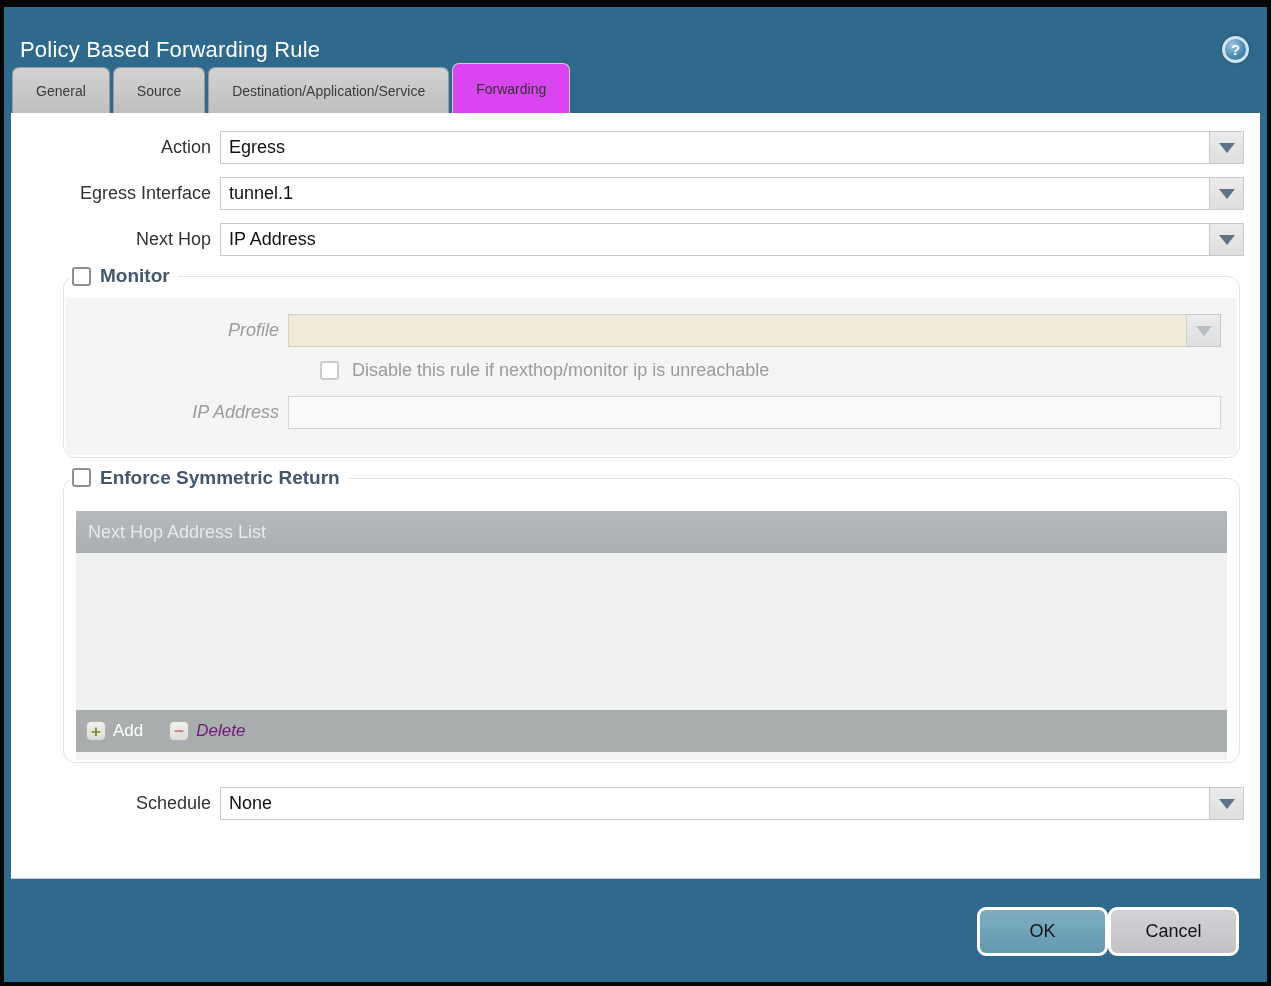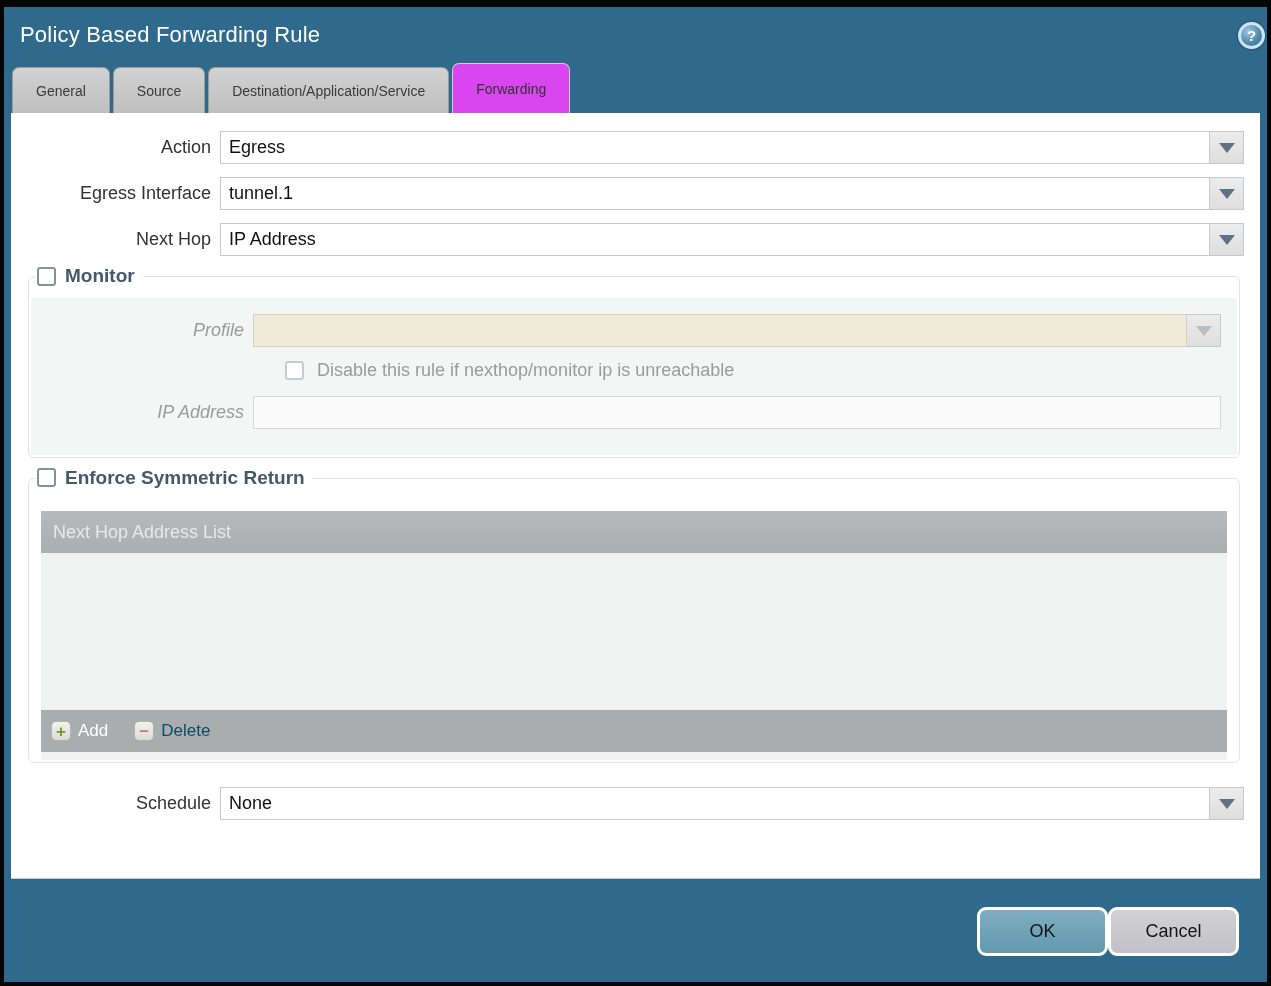--- a/index.html
+++ b/index.html
@@ -8,21 +8,21 @@
 
   .window {
     position:absolute; inset:0;
     background:#2f698c;
     border:4px solid #060606;
     border-top-width:7px;
     overflow:hidden;
   }
 
   
-  .titlebar { height:56px; display:flex; align-items:center; padding:0 2px 0 16px; }
+  .titlebar { height:56px; display:flex; align-items:flex-end; padding:0 18px 0 16px; }
   .title { color:#fff; font-size:22px; font-weight:400; letter-spacing:0.2px; }
   .help-icon {
     margin-left:auto; width:27px; height:27px; border-radius:50%;
     background:radial-gradient(circle at 35% 30%, #9cc8e2, #4a86ac 60%, #3a749b);
     border:3px solid #cfe3f0;
     box-shadow:0 0 3px rgba(0,0,0,.35);
     color:#fff; font-size:15px; font-weight:bold;
     display:flex; align-items:center; justify-content:center;
     cursor:pointer;
   }
@@ -63,22 +63,22 @@
   .dd-btn {
     width:34px; height:33px; background:linear-gradient(#ececec,#dedede);
     border:1px solid #c6cacd; border-left:none;
     display:flex; align-items:center; justify-content:center; cursor:pointer;
   }
   .dd-arrow { width:0; height:0; border:8px solid transparent; border-top:10px solid #5e7285; margin-top:9px; }
   .dd-btn.disabled .dd-arrow { border-top-color:#b9bec2; }
 
   
   .fieldset {
-    border:1px solid #e2e3e4; border-radius:6px;
-    margin:20px 20px 0 17px;
+    border:1px solid #e2e3e4; border-radius:12px;
+    margin:20px 20px 0 52px;
     padding:0 2px 2px 2px;
   }
   .legend {
     display:inline-flex; align-items:center; gap:9px;
     background:#fff; position:relative; top:-12px; left:4px;
     padding:0 8px 0 2px;
   }
   .legend-text { font-size:19px; font-weight:bold; color:#44586c; }
   .checkbox {
     width:19px; height:19px; background:#fff;
@@ -112,21 +112,21 @@
     width:20px; height:20px; border-radius:5px;
     background:linear-gradient(#f2f2ee,#dcdcd6);
     border:1px solid #b3b3ab;
     display:flex; align-items:center; justify-content:center;
     font-size:17px; font-weight:bold; line-height:1;
   }
   .plus { color:#7f932f; }
   .minus { color:#c77f82; }
   .tbl-btn-label { font-size:17px; color:#fff; }
   .tbl-btn.disabled { cursor:default; }
-  .tbl-btn.disabled .tbl-btn-label { color:#0c4a6e; }
+  .tbl-btn.disabled .tbl-btn-label { color:#701a75;font-style:italic; }
   .nh-scrollstrip { height:8px; background:#f2f2f2; }
 
   .schedule-row { margin-top:24px; }
 
   
   .footer { display:flex; justify-content:flex-end; padding:28px 28px 0 0; }
   .btn {
     width:131px; height:49px; border-radius:9px;
     border:3px solid #fff; font-size:18px; color:#151515;
     display:flex; align-items:center; justify-content:center;

